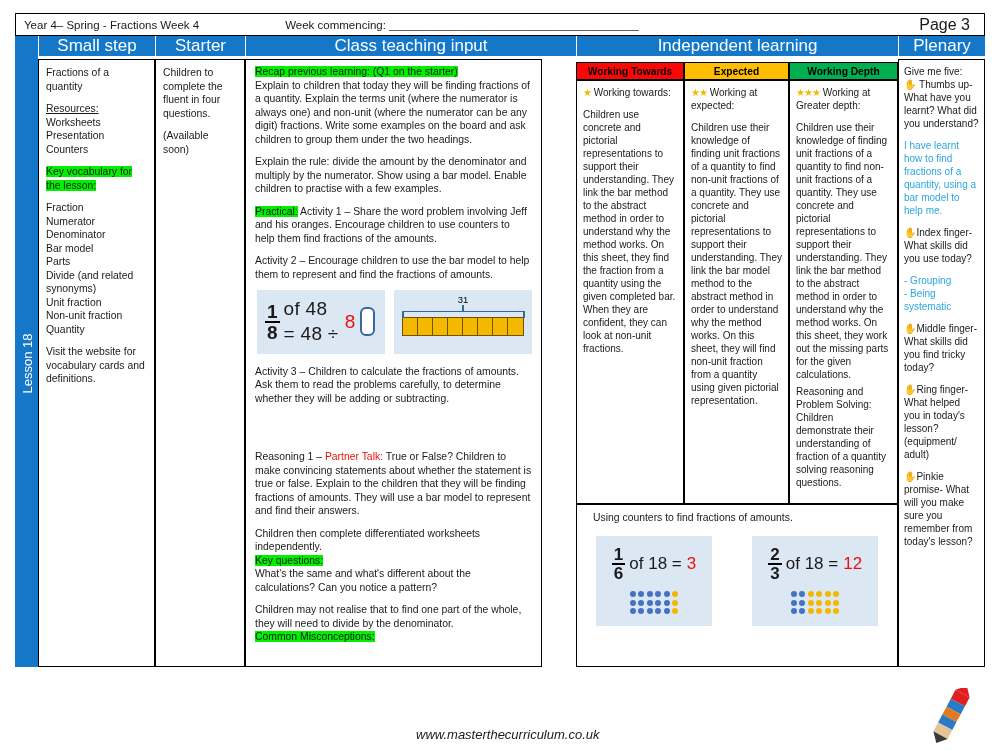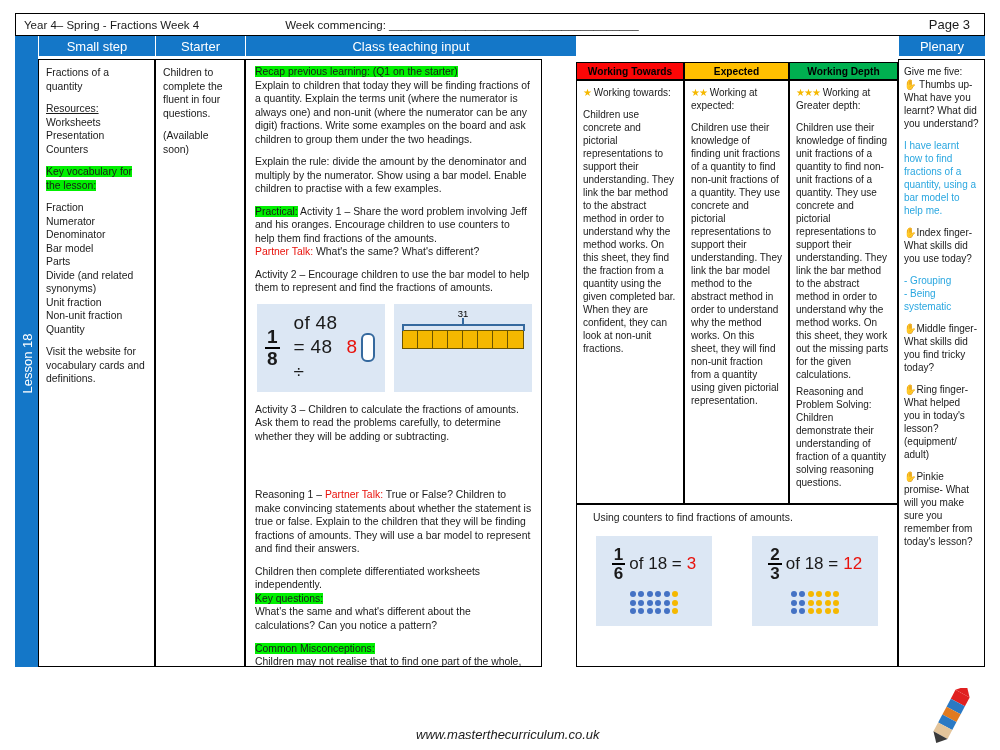--- a/index.html
+++ b/index.html
@@ -16,28 +16,28 @@
   .page { position:relative; width:1000px; height:750px; }
 
   
   .titlebar{
     position:absolute; left:15px; top:13px; width:970px; height:23px;
     border:1px solid #000; background:#fff;
     display:flex; align-items:center;
   }
   .tb-left{ padding-left:8px; font-size:11.5px; white-space:nowrap; }
   .tb-mid{ padding-left:86px; font-size:11.5px; white-space:nowrap; }
-  .tb-right{ margin-left:auto; padding-right:14px; font-size:13px; }
+  .tb-right{ margin-left:auto; padding-right:14px; font-size:16px; }
 
   
   .hdr{
     position:absolute; top:36px; height:20px;
     background:#1477c8; color:#ffffff;
     display:flex; align-items:center; justify-content:center;
-    font-size:13px;
+    font-size:17px;
     border-left:1px solid #ffffff;
   }
   .spine-hdr{ position:absolute; left:15px; top:36px; width:23px; height:23px; background:#1477c8; }
 
   
   .spine{
     position:absolute; left:15px; top:59px; width:23px; height:608px;
     background:#1477c8; color:#fff;
     display:flex; align-items:center; justify-content:center;
   }
@@ -62,21 +62,21 @@
   .figrow{ display:flex; gap:9px; margin:9px 0 11px 2px; }
   .figbox{ background:#dce7f4; }
   .eqbox{ padding:7px 10px 7px 8px; display:flex; align-items:center; }
   .frac{
     display:inline-flex; flex-direction:column; align-items:center;
     font-weight:bold; font-size:19px; line-height:1.02;
     font-family:"Liberation Sans", sans-serif; margin-right:4px;
   }
   .frac .num{ padding:0 2px; }
   .frac .den{ padding:0 2px; border-top:2px solid #000; }
-  .eqtxt{ font-size:19px; letter-spacing:.3px;margin-left:10px; }
+  .eqtxt{ font-size:19px; letter-spacing:.3px; }
   .answerbox{
     width:25px; height:29px; border:2.5px solid #35699e; border-radius:6px;
     background:#fff; margin-left:4px;
   }
 
   .barbox{ padding:4px 8px 7px; }
   .barlabel{ text-align:center; font-size:9.5px; color:#000; }
   .brace{ position:relative; height:10px; }
   .brace .bl,.brace .br,.brace .bt{ position:absolute; background:#35699e; }
   .bar8{ display:flex; border:1px solid #6b5400; }
@@ -124,20 +124,21 @@
   <div class="titlebar">
     <div class="tb-left">Year 4– Spring - Fractions Week 4</div>
     <div class="tb-mid">Week commencing: _______________________________________</div>
     <div class="tb-right">Page 3</div>
   </div>
 
   <div class="spine-hdr"></div>
   <div class="hdr" style="left:38px;width:117px">Small step</div>
   <div class="hdr" style="left:155px;width:90px">Starter</div>
   <div class="hdr" style="left:245px;width:331px">Class teaching input</div>
+  <div class="hdr" style="left:576px;width:322px">Independent learning</div>
   <div class="hdr" style="left:898px;width:87px">Plenary</div>
 
   <div class="spine">
     <span>Lesson 18</span>
   </div>
 
   <div class="cell" style="left:155px;top:59px;width:90px;height:608px">
     <div class="cell-inner">
       <div>Children to complete the fluent in four questions.</div>
       <div class="blank"></div>
@@ -173,24 +174,20 @@
   <div class="cell" style="left:245px;top:59px;width:297px;height:608px">
     <div class="cell-inner" style="padding:5px 9px;">
       <div><span class="hl-green">Recap previous learning: (Q1 on the starter)</span></div>
       <div>Explain to children that today they will be finding fractions of a quantity. Explain the terms unit (where the numerator is always one) and non-unit (where the numerator can be any digit) fractions. Write some examples on the board and ask children to group them under the two headings.</div>
       <div class="blank"></div>
       <div>Explain the rule: divide the amount by the denominator and multiply by the numerator. Show using a bar model.  Enable children to practise with a few examples.</div>
       <div class="blank"></div>
       <div>
         <span class="hl-green">Practical:</span>
         <span>Activity 1 – Share the word problem involving Jeff and his oranges. Encourage children to use counters  to help them find fractions of the amounts.</span>
-      </div>
-      <div>
-        <span class="red">Partner Talk:</span>
-        <span>What's the same? What's different?</span>
       </div>
       <div class="blank"></div>
       <div>Activity 2 – Encourage children to use the bar model to help them to represent and find the fractions of amounts.</div>
 
       <div class="figrow">
         <div class="figbox eqbox">
           <span class="frac">
             <span class="num">1</span>
             <span class="den">8</span>
           </span>
@@ -229,22 +226,22 @@
       <div>
         <span>Reasoning 1 –</span>
         <span class="red">Partner Talk:</span>
         <span>True or False? Children to make convincing statements about whether the statement is true or false. Explain to the children that they will be finding fractions of amounts. They will use a bar model to represent and find their answers.</span>
       </div>
       <div class="blank"></div>
       <div>Children then complete differentiated worksheets independently.</div>
       <div><span class="hl-green">Key questions:</span></div>
       <div>What's the same and what's different about the calculations? Can you notice a pattern?</div>
       <div class="blank"></div>
+      <div>Children may not realise that to find one part of the whole, they will need to divide by the denominator.</div>
       <div><span class="hl-green">Common Misconceptions:</span></div>
-      <div>Children may not realise that to find one part of the whole, they will need to divide by the denominator.</div>
     </div>
   </div>
 
   <div class="subhdr" style="left:576px;top:62px;width:108px;background:#fc0606">Working Towards</div>
   <div class="subhdr" style="left:684px;top:62px;width:105px;background:#ffbf00">Expected</div>
   <div class="subhdr" style="left:789px;top:62px;width:109px;background:#00b050">Working Depth</div>
 
   <div class="cell" style="left:576px;top:80px;width:108px;height:424px">
     <div class="cell-inner" style="padding:5px 6px;font-size:10px;">
       <div>

